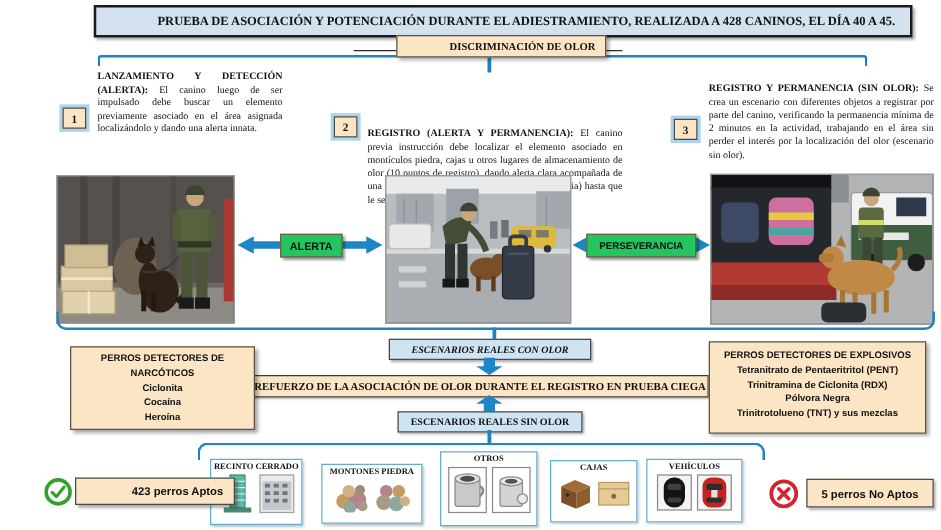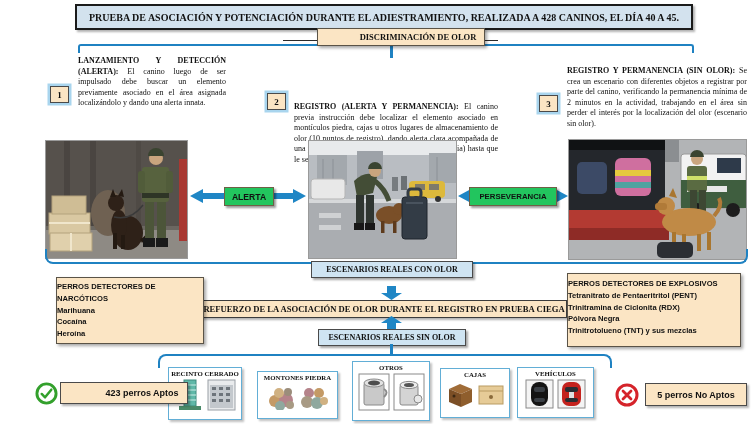--- a/index.html
+++ b/index.html
@@ -6,44 +6,44 @@
   #stage{position:relative;width:753px;height:424px;background:#ffffff;overflow:hidden;
          font-family:"Liberation Serif", serif;color:#111;}
   .abs{position:absolute;}
   .ctr{display:flex;align-items:center;justify-content:center;text-align:center;}
   .tan{background:#fbe5c4;border:1px solid #5a5347;}
   .blue{background:#cfe4f2;border:1px solid #4a4a4a;}
   .shadow{box-shadow:2px 2px 3px rgba(0,0,0,.35);padding-left:34px;}
   .bold{font-weight:bold;}
   
   #title-box{left:75px;top:4px;width:614px;height:22px;background:#d3e2ee;border:2px solid #1b1b1b;
-             font-size:10px;font-weight:bold;box-shadow:2px 2px 2px rgba(0,0,0,.3);} 
+             font-size:10px;font-weight:bold;box-shadow:2px 2px 2px rgba(0,0,0,.3);padding-left:37px;} 
   #discr-line{left:283px;top:40px;width:215px;border-top:1.6px solid #2b2b2b;}
   #discr-box{left:317px;top:28px;width:132px;height:16px;font-size:8.5px;font-weight:bold;z-index:3;}
   .bracket-top{left:78px;top:44px;width:612px;height:7px;border-top:2.5px solid #1f82c2;
                border-left:2.5px solid #1f82c2;border-right:2.5px solid #1f82c2;border-radius:3px 3px 0 0;}
   .tick-v{width:2.5px;background:#1f82c2;}
   
   .step-text{font-size:8px;line-height:1.32;text-align:justify;}
   .step-num{width:17px;height:15px;font-size:9px;font-weight:bold;background:#fbe5c4;
             border:1px solid #4a4a4a;box-shadow:0 0 0 2.5px #a9d5ee;}
   
   .photo{border:1px solid #9a9a9a;overflow:hidden;background:#888;}
   
   .arrow-label{background:#22c55e;border:1px solid #6e6046;font-weight:bold;
                font-family:"Liberation Sans",sans-serif;box-shadow:2px 2px 2px rgba(0,0,0,.4);z-index:4;}
   
   #photo-bracket{left:45px;top:249px;width:699px;height:13px;border-bottom:2.5px solid #1f82c2;
                  border-left:2.5px solid #1f82c2;border-right:2.5px solid #1f82c2;border-radius:0 0 8px 8px;}
   
-  #con-olor{left:311px;top:261px;width:160px;height:15px;font-size:8px;font-weight:bold;box-shadow:1.5px 1.5px 2px rgba(0,0,0,.35);}
+  #con-olor{left:311px;top:271px;width:160px;height:15px;font-size:8px;font-weight:bold;box-shadow:1.5px 1.5px 2px rgba(0,0,0,.35);font-style:italic;}
   #refuerzo{left:201px;top:300px;width:364px;height:16px;font-size:8.6px;font-weight:bold;border:1.4px solid #3c3c3c;box-shadow:1.5px 1.5px 2px rgba(0,0,0,.3);}
   #sin-olor{left:318px;top:329px;width:146px;height:15px;font-size:8px;font-weight:bold;box-shadow:1.5px 1.5px 2px rgba(0,0,0,.35);}
   .side-box{font-family:"Liberation Sans",sans-serif;font-weight:bold;font-size:7.6px;line-height:1.55;
-            box-shadow:2px 2px 3px rgba(0,0,0,.35);}
+            text-align:center;box-shadow:2px 2px 3px rgba(0,0,0,.35);}
   
   #scen-bracket{left:158px;top:354px;width:450px;height:12px;border-top:2.5px solid #1f82c2;
                 border-left:2.5px solid #1f82c2;border-right:2.5px solid #1f82c2;border-radius:8px 8px 0 0;}
   .scen-box{background:#fff;border:1.5px solid #62aed6;box-shadow:1.5px 1.5px 2px rgba(0,0,0,.25);}
   .scen-label{font-size:6.8px;font-weight:bold;text-align:center;padding-top:2px;line-height:1.1;}
   .thumb-row{display:flex;justify-content:center;gap:3px;margin-top:2px;}
   .badge-box{font-family:"Liberation Sans",sans-serif;font-weight:bold;font-size:9px;
              border:1.5px solid #4a4a4a;box-shadow:2px 2px 2px rgba(0,0,0,.3);}
 </style>
 </head>
@@ -205,21 +205,21 @@
   </svg>
   <div class="abs ctr tan" id="refuerzo">REFUERZO DE LA ASOCIACIÓN DE OLOR DURANTE EL REGISTRO EN PRUEBA CIEGA</div>
   <svg class="abs" style="left:381px;top:316px;" width="21" height="14">
     <polygon points="10.5,0 21,7 15,7 15,14 6,14 6,7 0,7" fill="#1f86c5"></polygon>
   </svg>
   <div class="abs ctr blue" id="sin-olor">ESCENARIOS REALES SIN OLOR</div>
   <div class="abs tick-v" style="left:390px;top:344px;height:11px;"></div>
 
   <div class="abs tan side-box" style="left:56px;top:277px;width:146px;height:62px;padding-top:3px;">
     <div>PERROS DETECTORES DE NARCÓTICOS</div>
-    <div>Marihuana</div>
+    <div>Ciclonita</div>
     <div>Cocaína</div>
     <div>Heroína</div>
   </div>
 
   <div class="abs tan side-box" style="left:567px;top:273px;width:172px;height:68px;padding-top:4px;">
     <div>PERROS DETECTORES DE EXPLOSIVOS</div>
     <div>Tetranitrato de Pentaeritritol (PENT)</div>
     <div>Trinitramina de Ciclonita (RDX)</div>
     <div>Pólvora Negra</div>
     <div>Trinitrotolueno (TNT) y sus mezclas</div>

